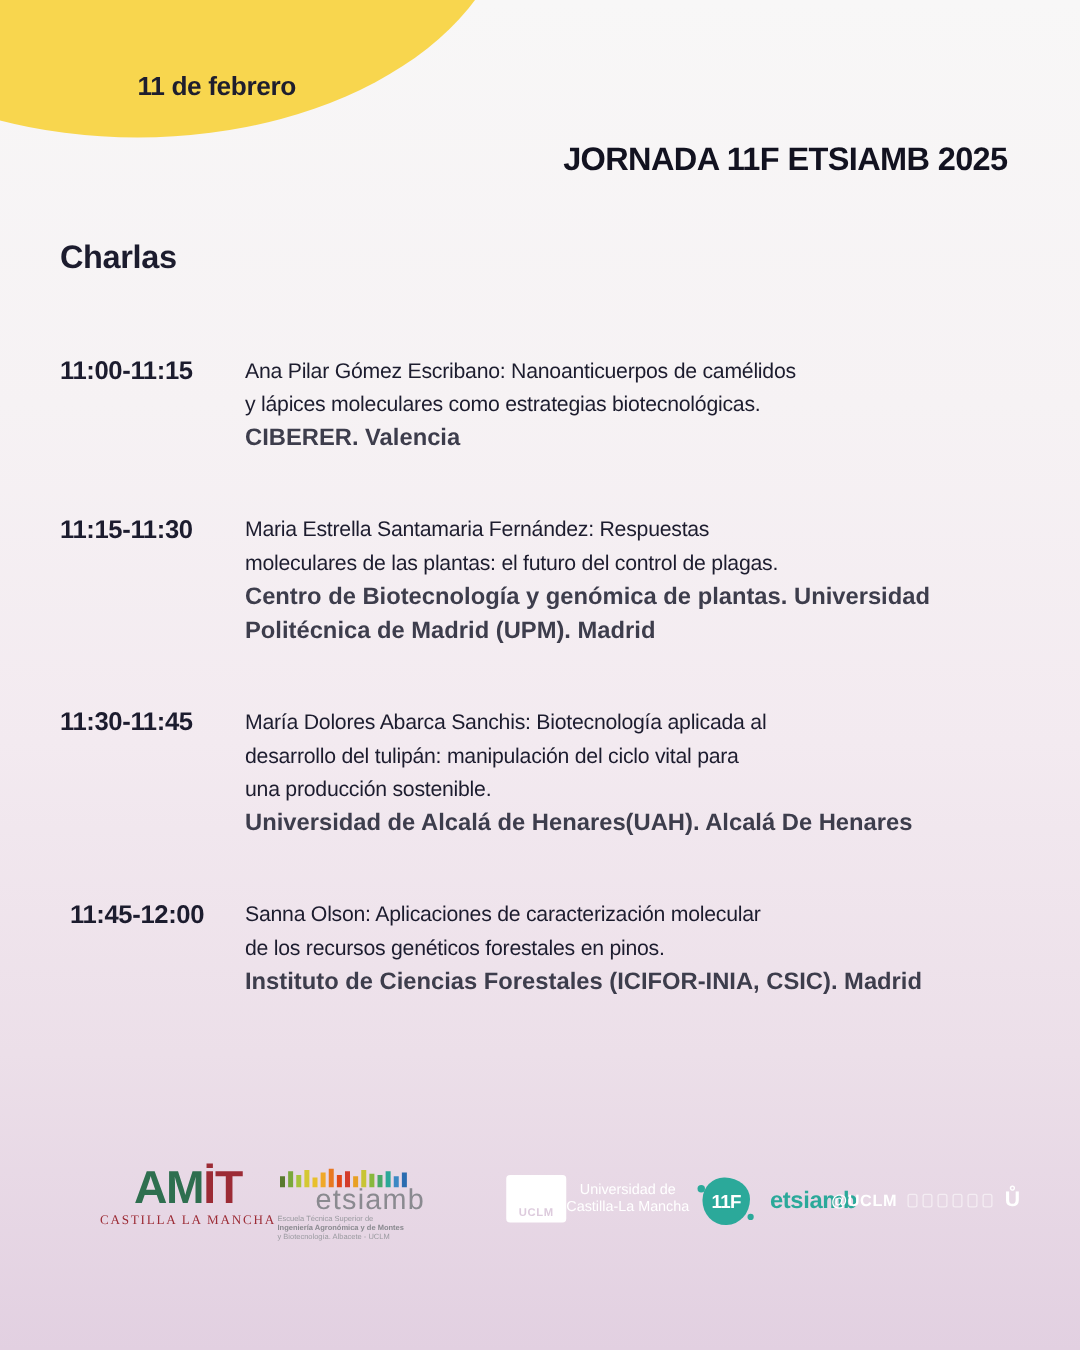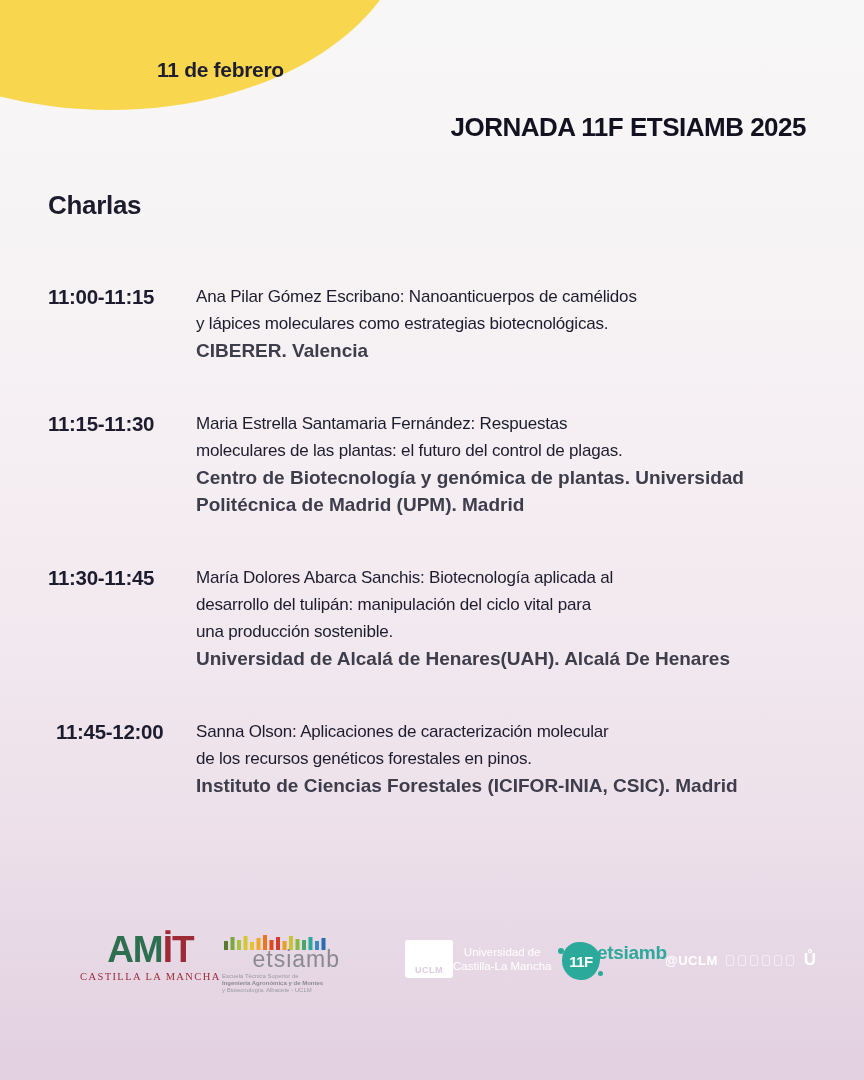--- a/index.html
+++ b/index.html
@@ -33,21 +33,20 @@
   }
 
   .date-badge {
     position: absolute;
     left: 110px;
     top: 58px;
     font-size: 21px;
     font-weight: bold;
     color: #1e1e2e;
     letter-spacing: -0.3px;
-    margin-left: 47px;
   }
 
   .page-title {
     position: absolute;
     top: 112px;
     right: 58px;
     font-size: 26px;
     font-weight: 800;
     letter-spacing: -0.5px;
     color: #121220;
@@ -152,21 +151,21 @@
   .uclm-box-text { font-size: 9px; font-weight: bold; color: #ddcbdd; letter-spacing: 0.5px; }
   .uclm-name {
     margin-left: 0;
     font-size: 11.5px;
     line-height: 14px;
     color: #ffffff;
     white-space: pre-line;
     text-align: center;
   }
 
-  .oncef-logo { position: absolute; left: 562px; top: 20px; display: flex; align-items: flex-start; }
+  .oncef-logo { position: absolute; left: 562px; top: 20px; display: flex; align-items: center; gap: 19px; }
   .oncef-blob {
     position: relative;
     width: 38px; height: 38px;
     background: #2ba99a;
     border-radius: 46% 54% 50% 50% / 48% 46% 56% 52%;
     display: flex; align-items: center; justify-content: center;
   }
   .oncef-blob::before, .oncef-blob::after {
     content: "";
     position: absolute;

